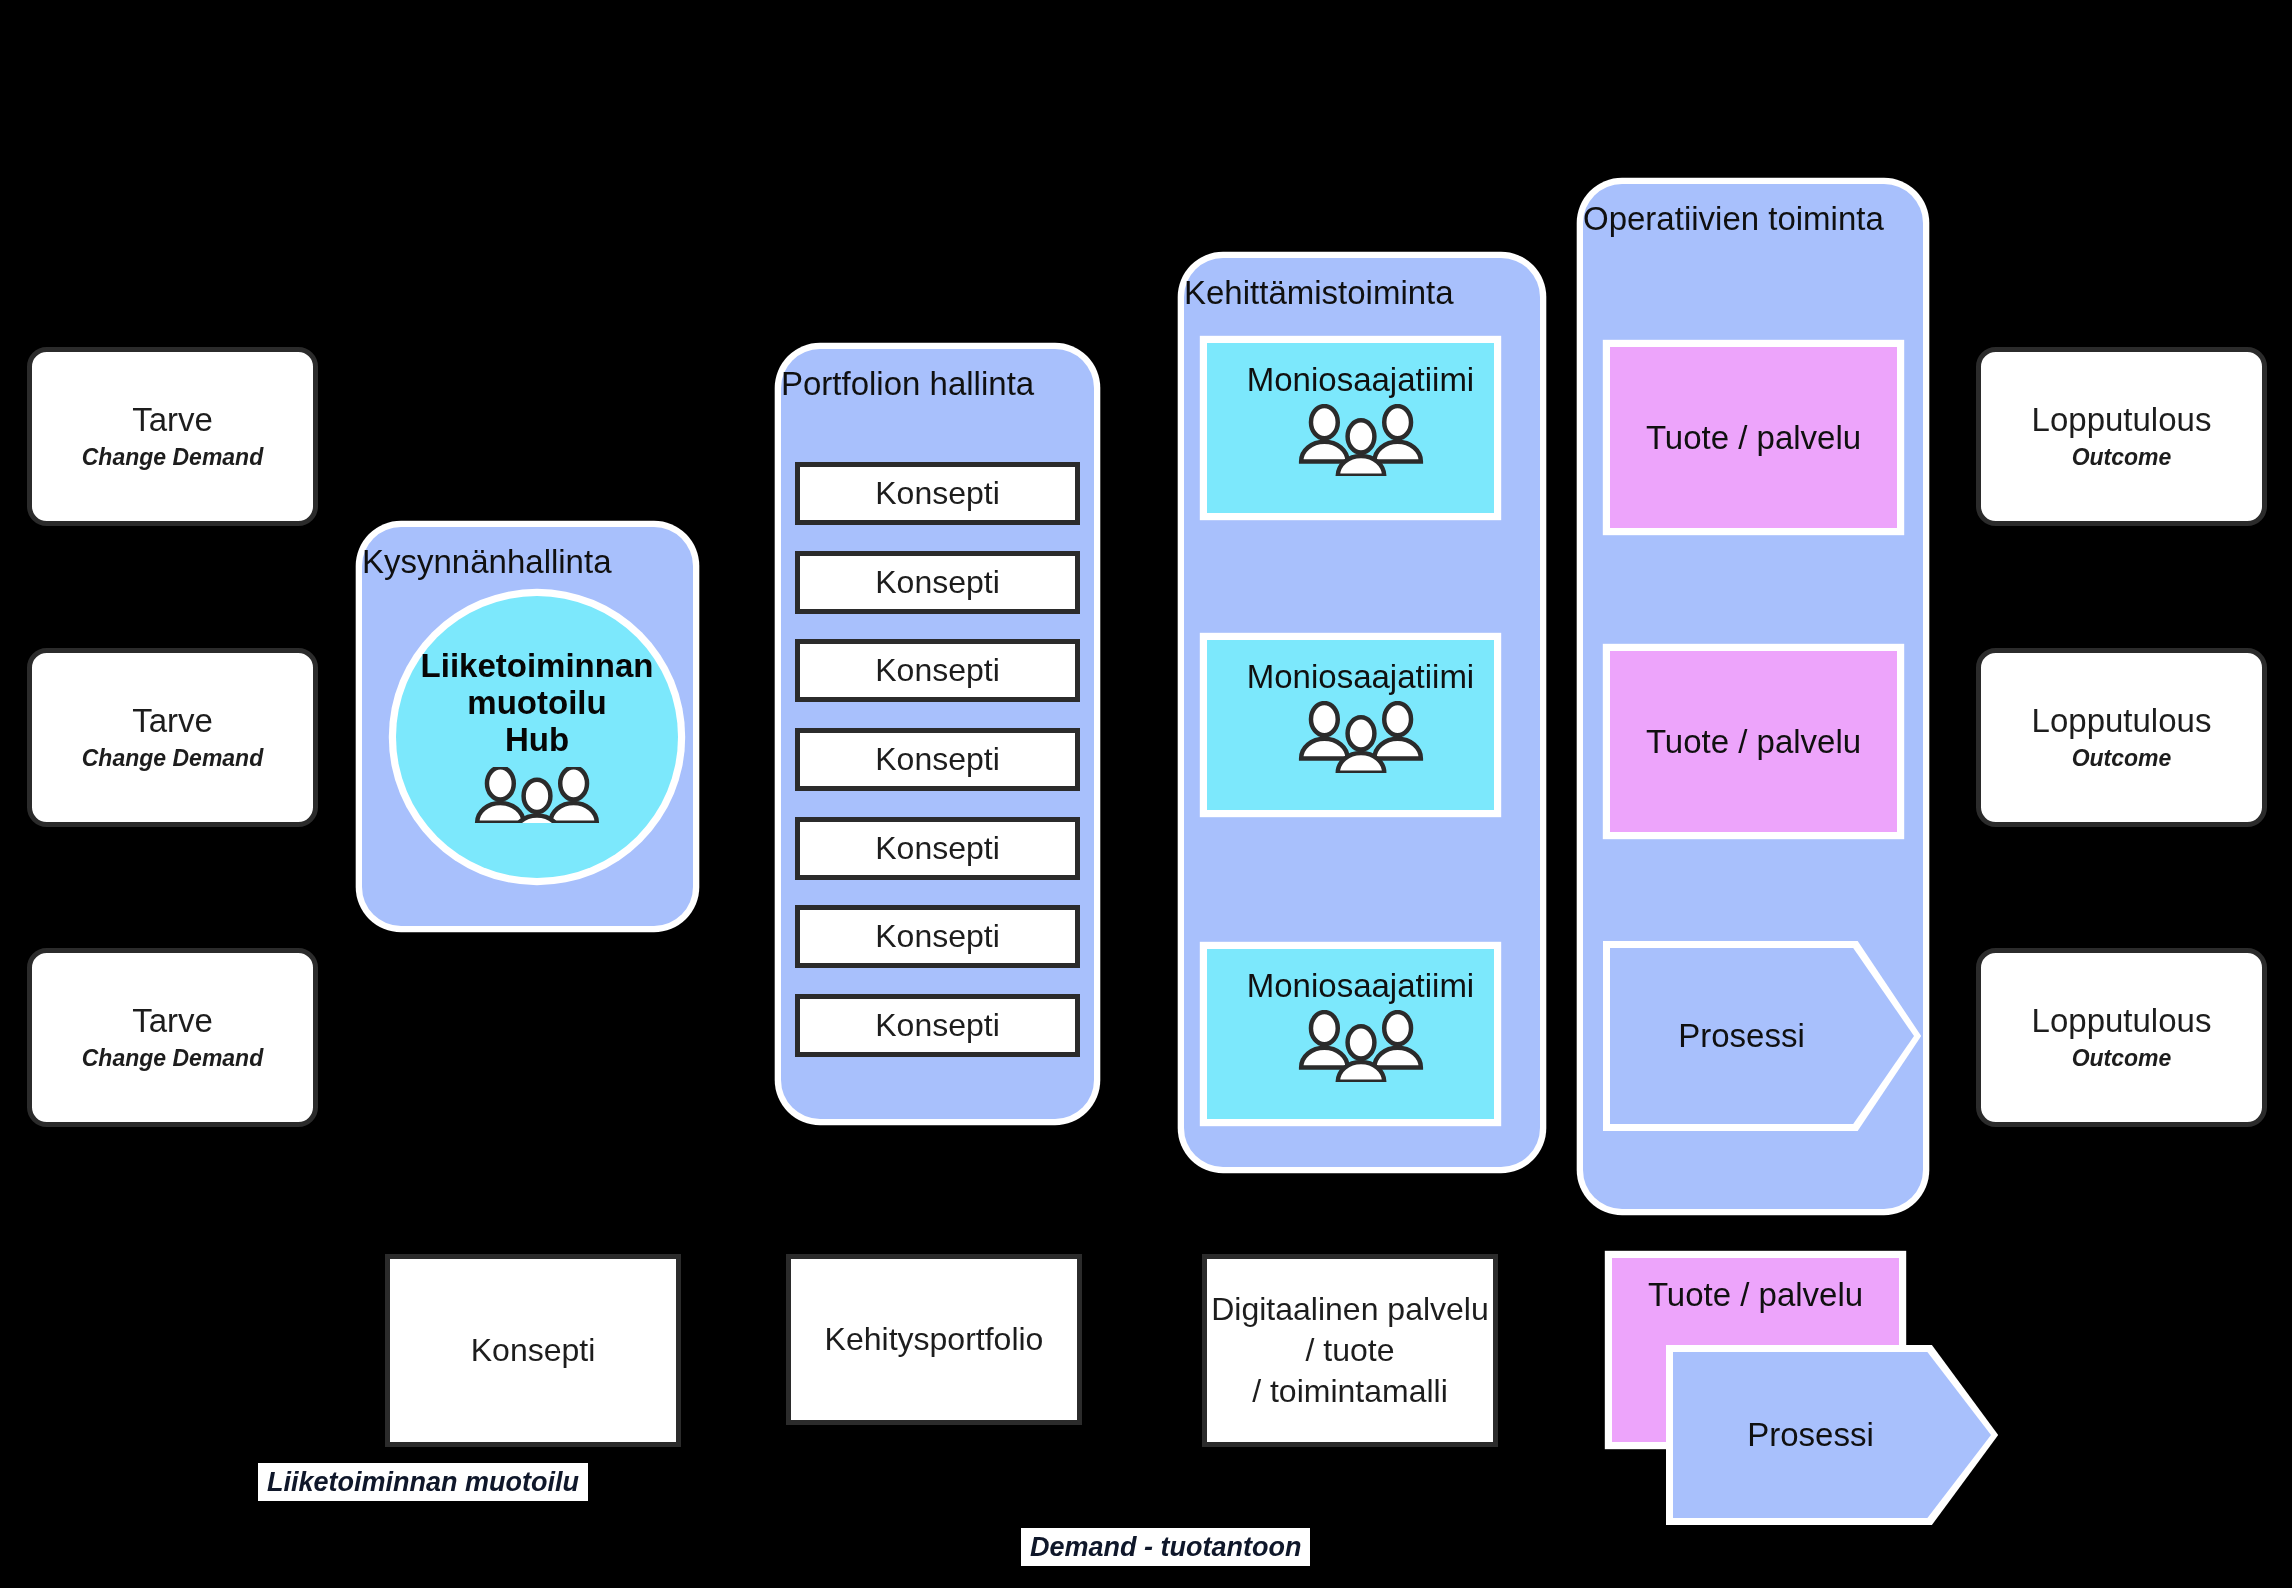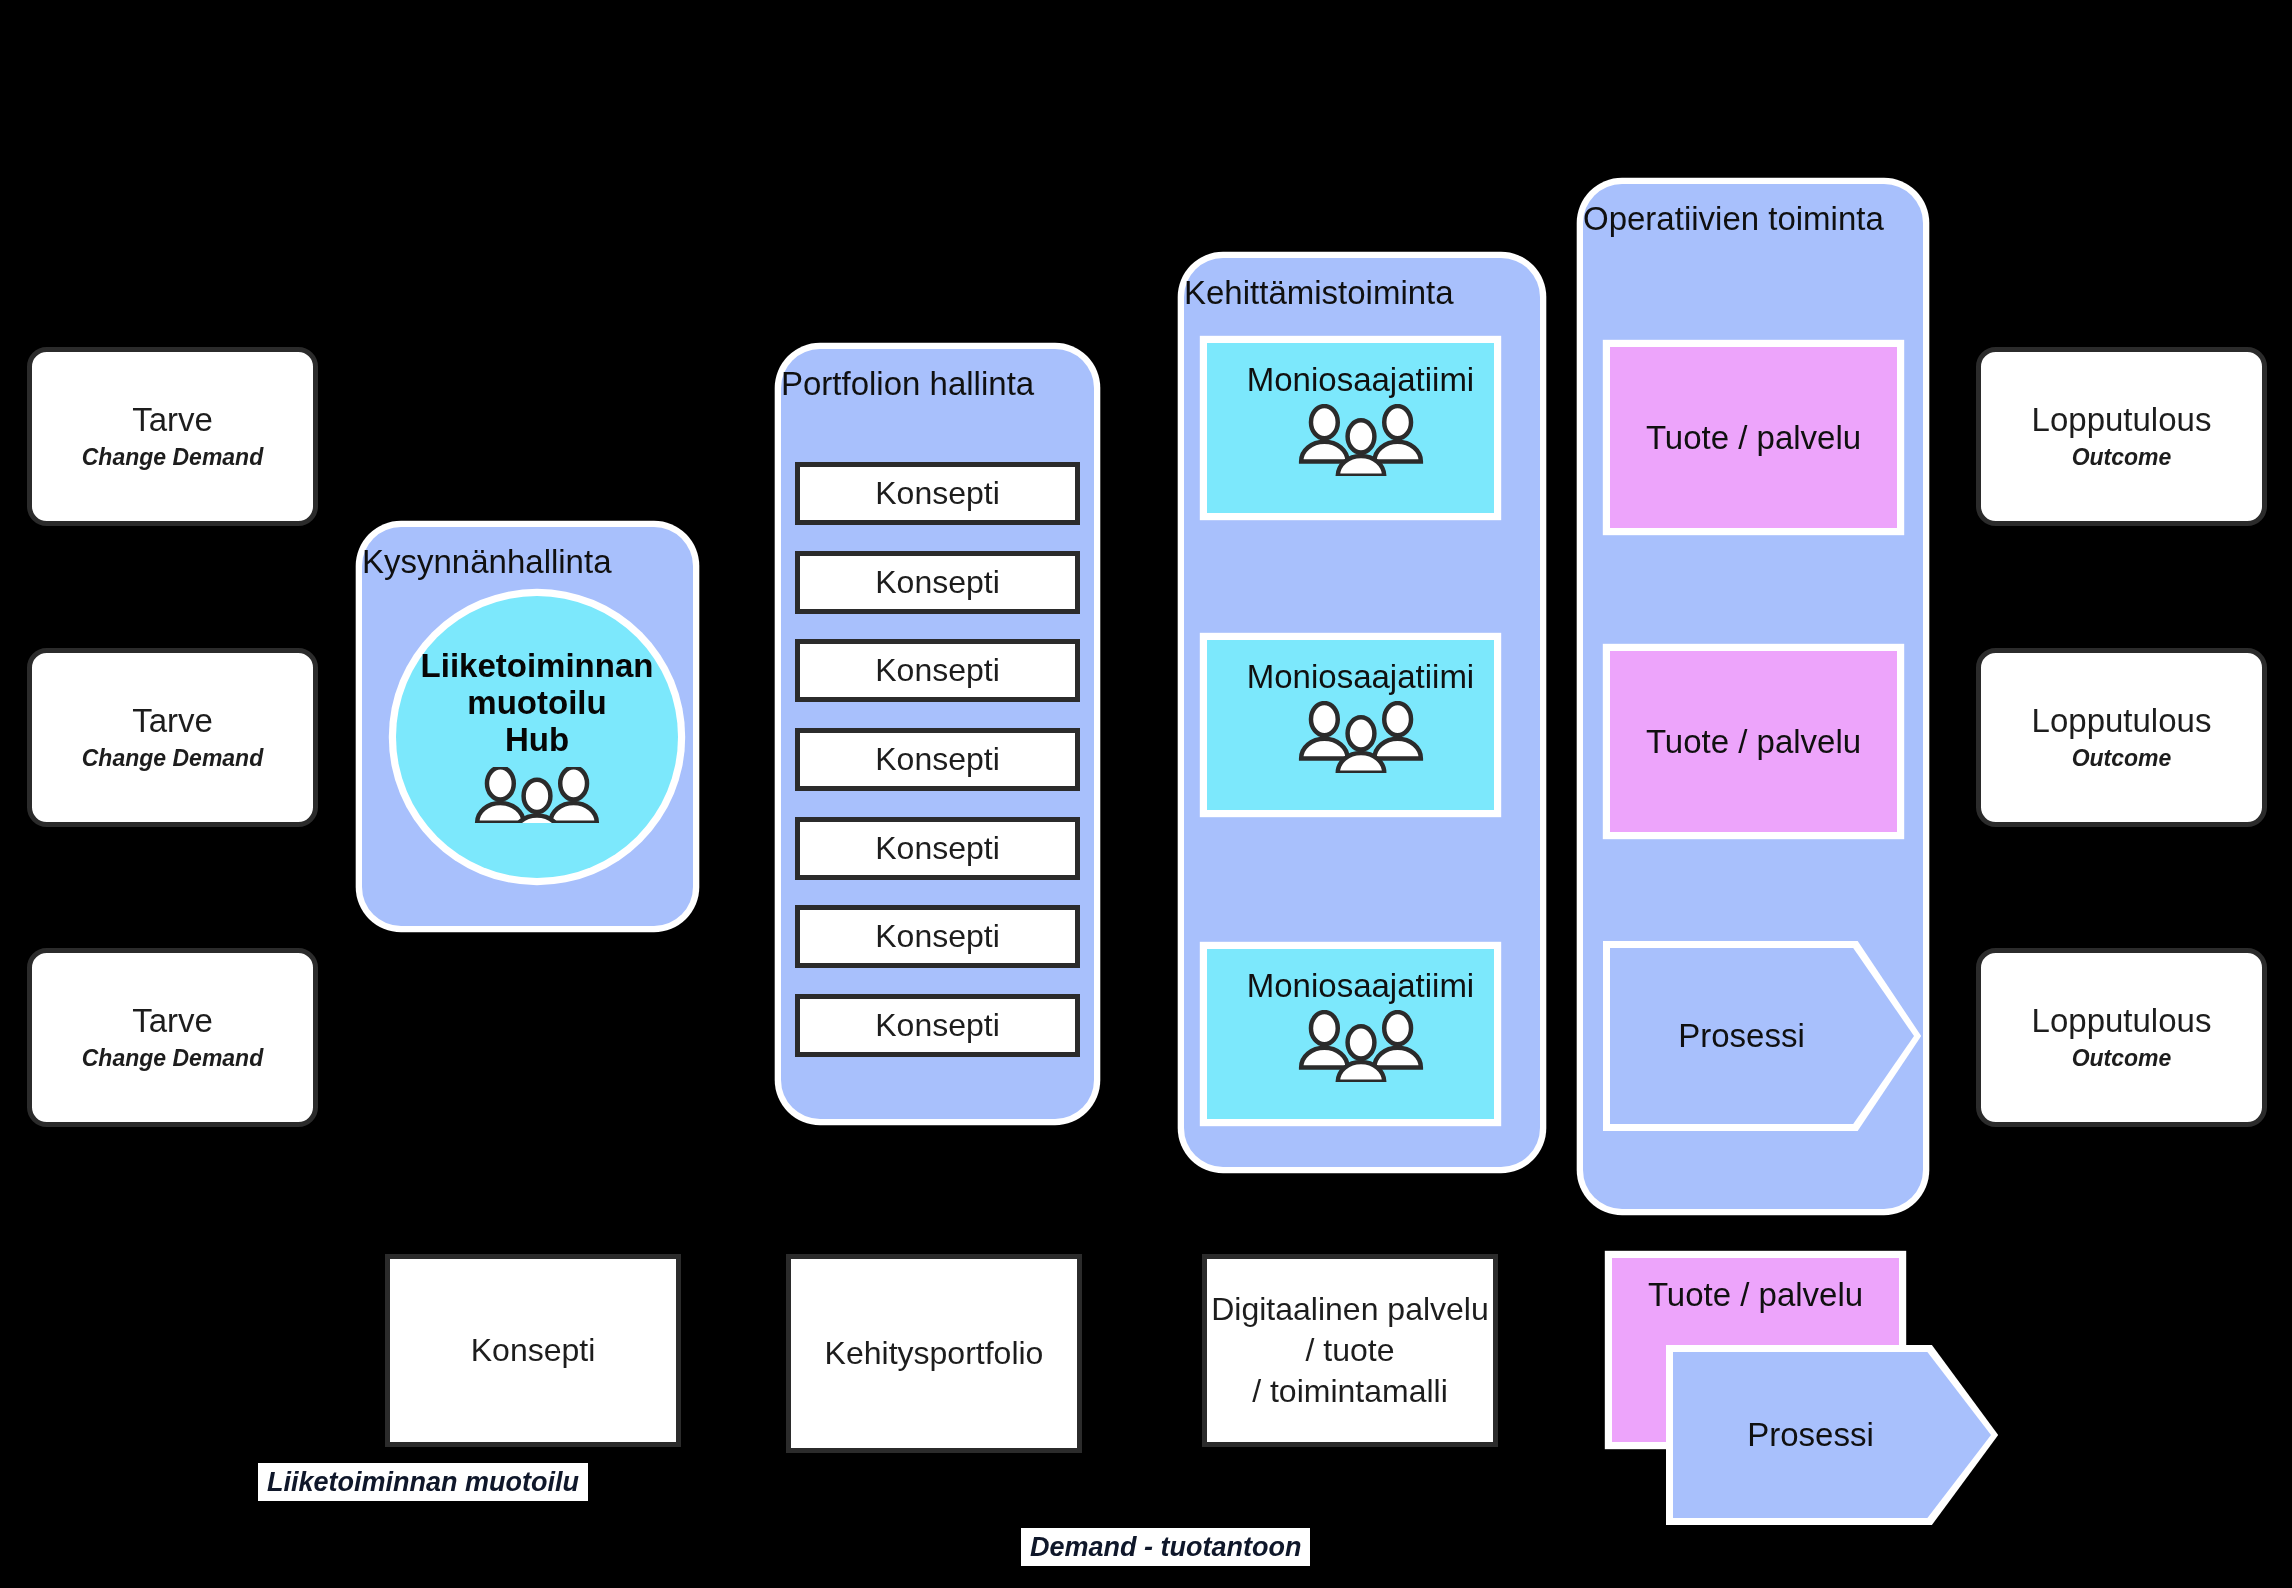--- a/index.html
+++ b/index.html
@@ -254,21 +254,21 @@
     <div class="t2">Outcome</div>
   </div>
   <div class="wbox" style="left:1976px;top:948px;width:291px;height:179px;">
     <div class="t1">Lopputulous</div>
     <div class="t2">Outcome</div>
   </div>
 
   <div class="sqbox" style="left:385px;top:1254px;width:296px;height:193px;">
     <span>Konsepti</span>
   </div>
-  <div class="sqbox" style="left:786px;top:1254px;width:296px;height:199px;text-align:right;">
+  <div class="sqbox" style="left:786px;top:1254px;width:296px;height:171px;text-align:right;">
     <span>Kehitysportfolio</span>
   </div>
   <div class="sqbox" style="left:1202px;top:1254px;width:296px;height:193px;flex-direction:column;">
     <span>Digitaalinen palvelu</span>
     <span>/ tuote</span>
     <span>/ toimintamalli</span>
   </div>
 
   <div class="prod" style="left:1612px;top:1258px;width:287px;height:184px;align-items:flex-start;padding-top:18px;">
     <span>Tuote / palvelu</span>

